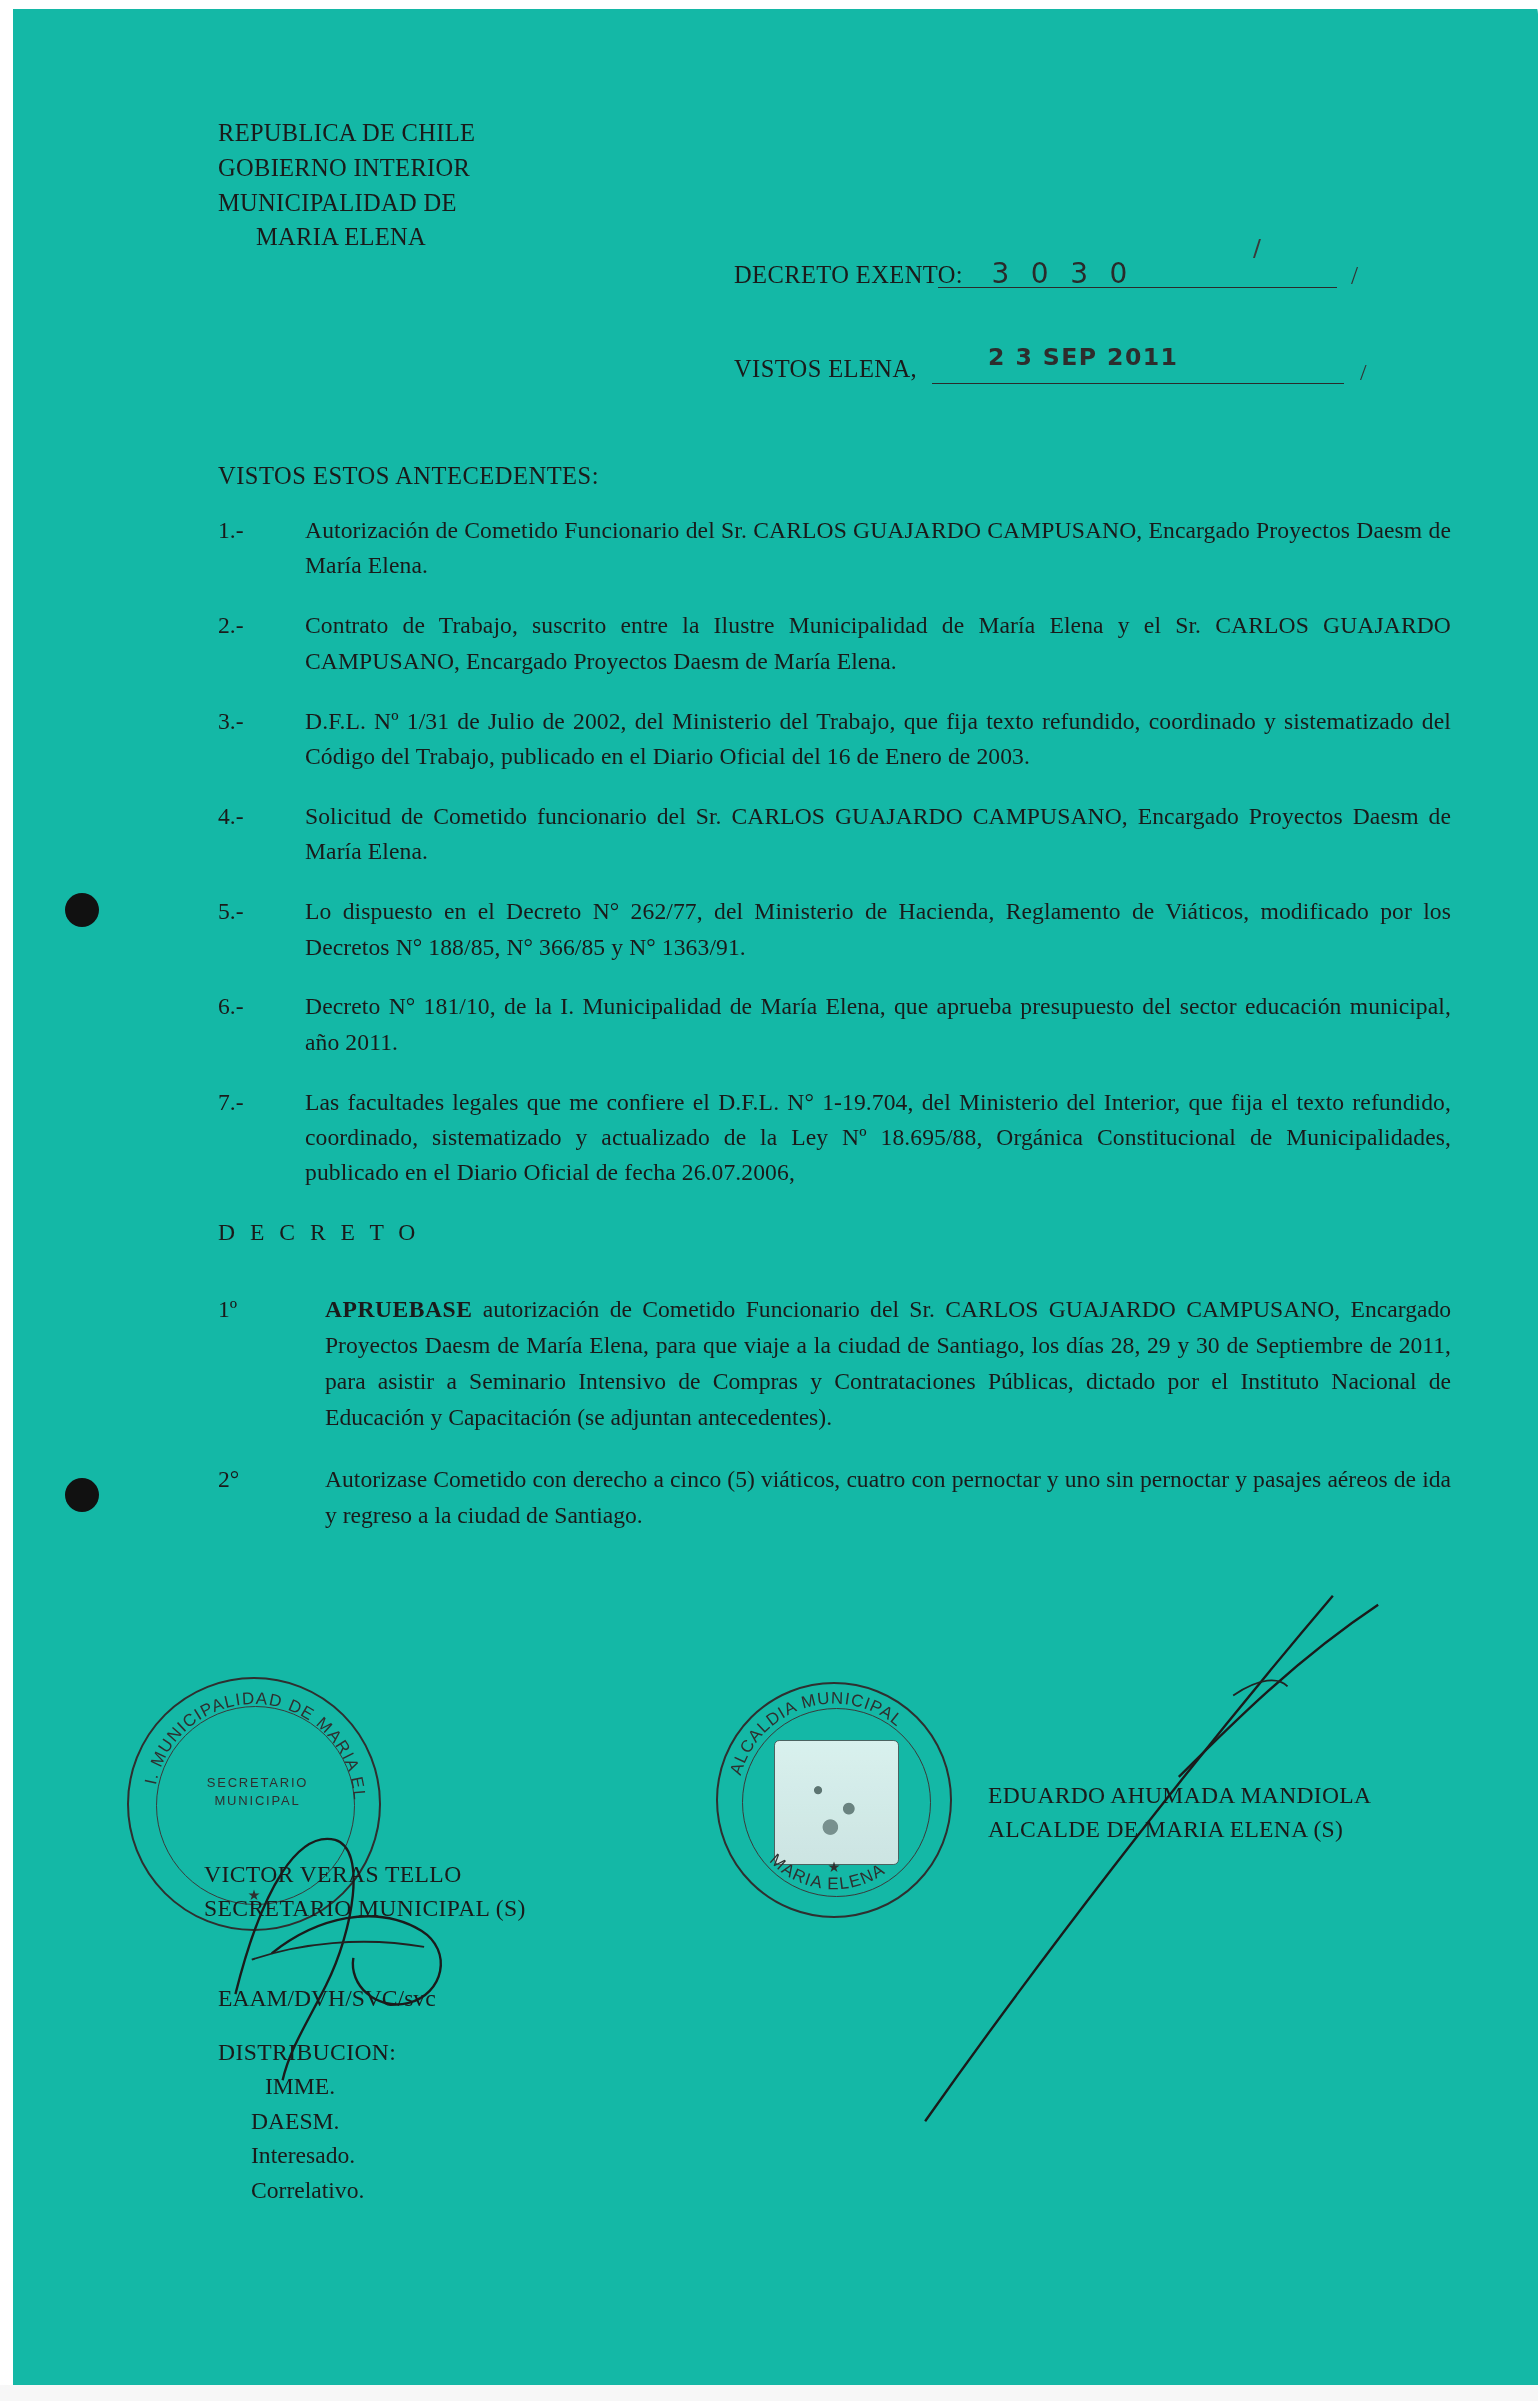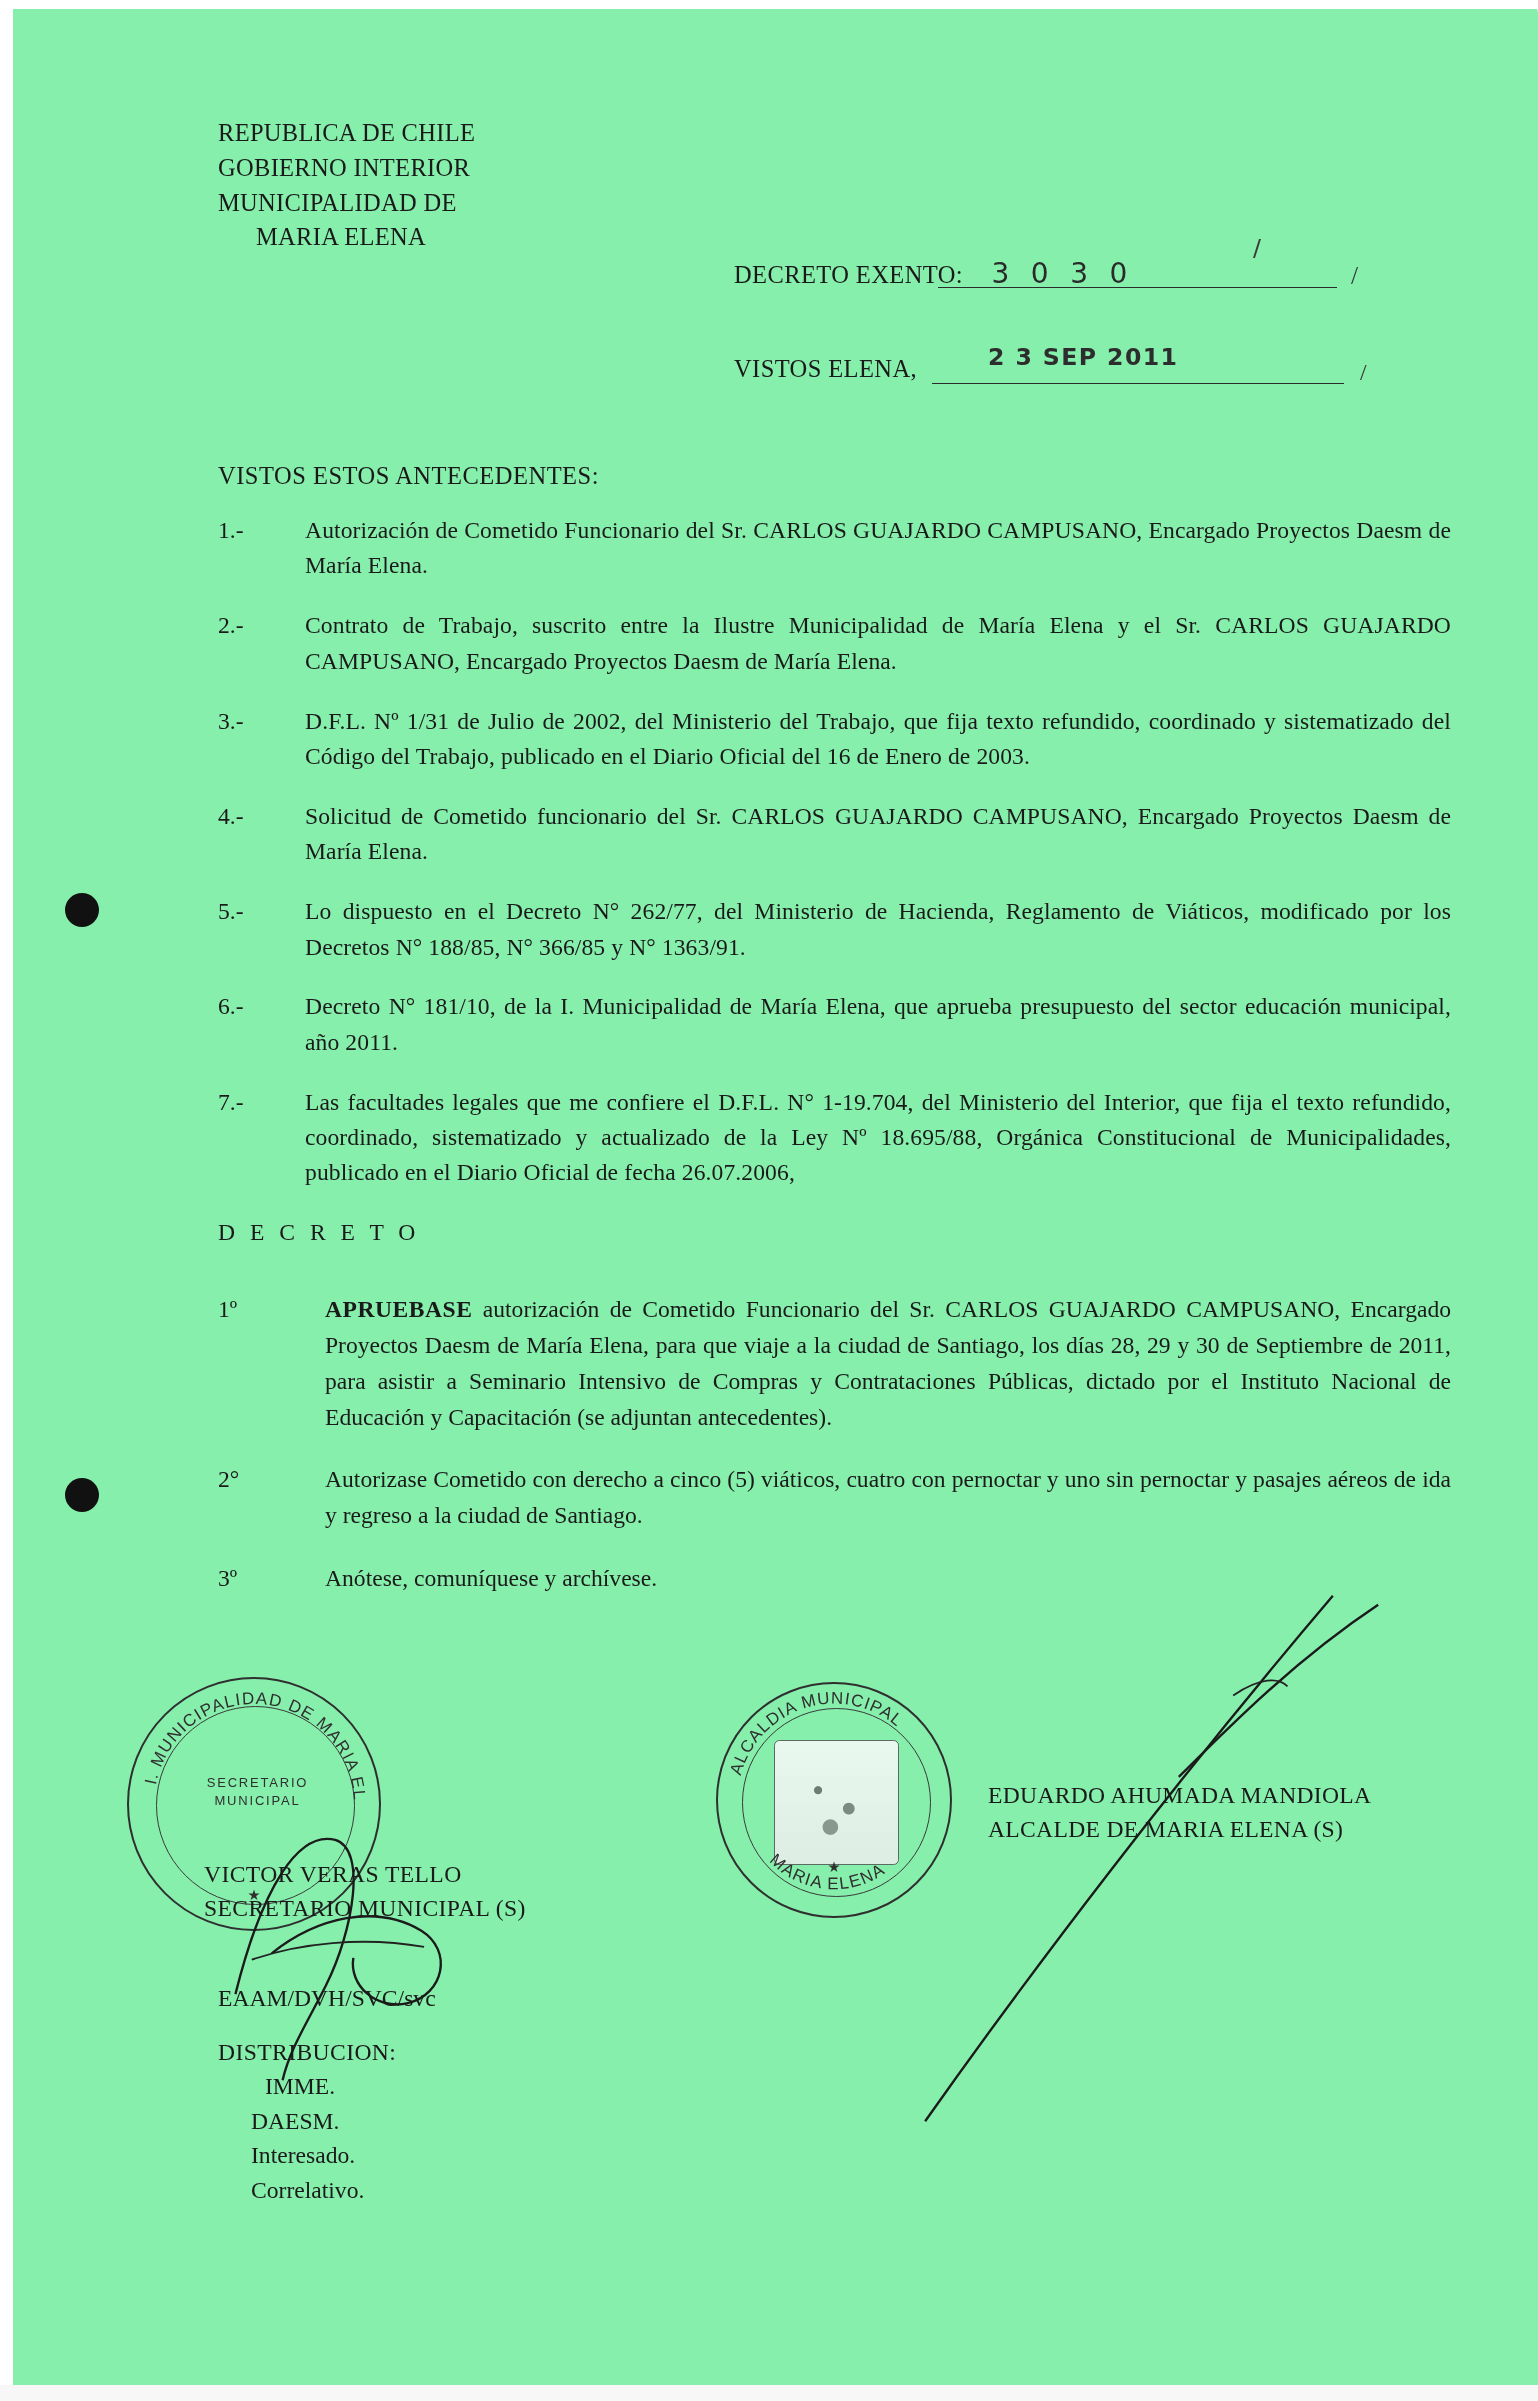--- a/index.html
+++ b/index.html
@@ -5,21 +5,21 @@
   html, body { margin:0; padding:0; background:#ffffff; }
   body {
     width:1538px; height:2401px;
     font-family:"Liberation Serif", serif;
     color:#1a1a1a;
     position:relative;
     overflow:hidden;
   }
   .page {
     position:absolute; inset:0;
-    background:#86efac;
+    background:#14b8a6;
     border-radius:14px;
   }
   
   .scan-edge-left { position:absolute; left:0; top:0; width:12.7px; height:100%; background:#ffffff; }
   .scan-edge-top { position:absolute; left:0; top:0; width:100%; height:9px; background:#ffffff; }
   .scan-edge-bottom { position:absolute; left:0; bottom:0; width:100%; height:16.3px; background:#f7f7f7; }
 
   .header-block {
     position:absolute; left:218px; top:116px;
     font-size:24.5px; line-height:1.42; letter-spacing:0.3px;
@@ -284,24 +284,20 @@
   <div class="decreto-word">D E C R E T O</div>
 
   <div class="clauses">
     <div class="clause">
       <div class="clause-num">1º</div>
       <div class="clause-text"><b>APRUEBASE</b><span> autorización de Cometido Funcionario del Sr. CARLOS GUAJARDO CAMPUSANO, Encargado Proyectos Daesm  de María Elena, para que  viaje a la ciudad de Santiago, los días 28, 29 y 30 de Septiembre de 2011, para asistir a Seminario Intensivo de Compras y Contrataciones Públicas, dictado por el Instituto Nacional de Educación y Capacitación (se adjuntan antecedentes).</span></div>
     </div>
     <div class="clause">
       <div class="clause-num">2°</div>
       <div class="clause-text">Autorizase Cometido con derecho a cinco (5) viáticos, cuatro con pernoctar y uno sin pernoctar y pasajes aéreos de ida y regreso a la ciudad de Santiago.</div>
-    </div>
-    <div class="clause">
-      <div class="clause-num">3º</div>
-      <div class="clause-text">Anótese, comuníquese y archívese.</div>
     </div>
   </div>
 
   <div class="stamp stamp-sec">
     <div class="stamp-sec-inner"></div>
     <svg class="stamp-ring-label" viewBox="0 0 280 280" style="font-size:16px">
       <defs>
         <path id="secArc" d="M 28,140 A 112,112 0 0 1 252,140"></path>
       </defs>
       <text font-size="19" fill="#2f2f2f" letter-spacing="1.4" font-family="Liberation Sans, sans-serif">

